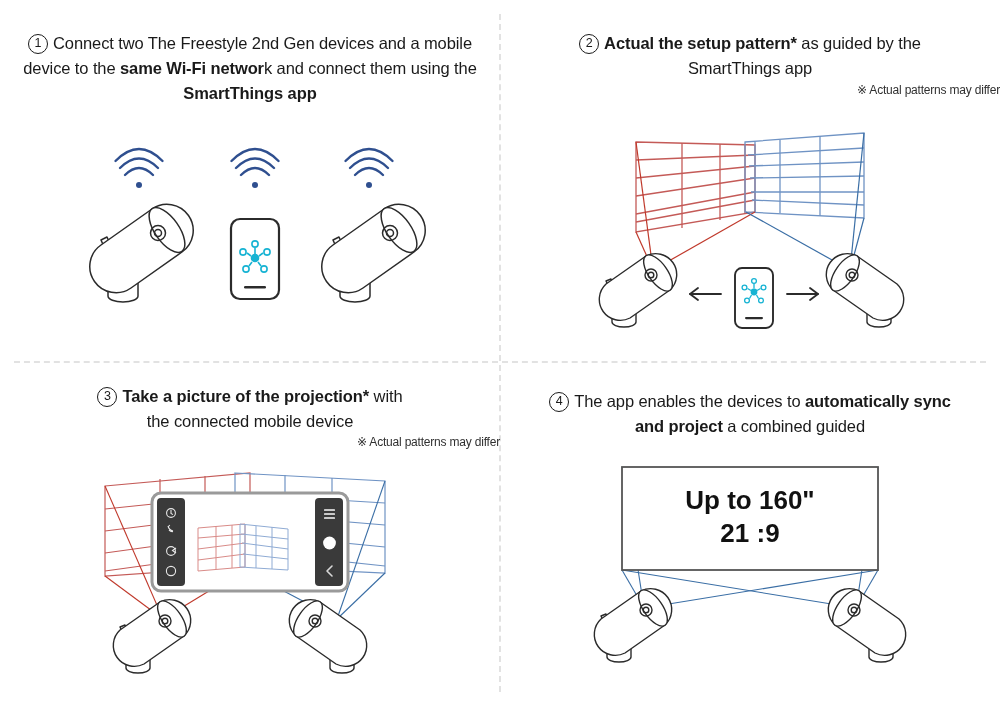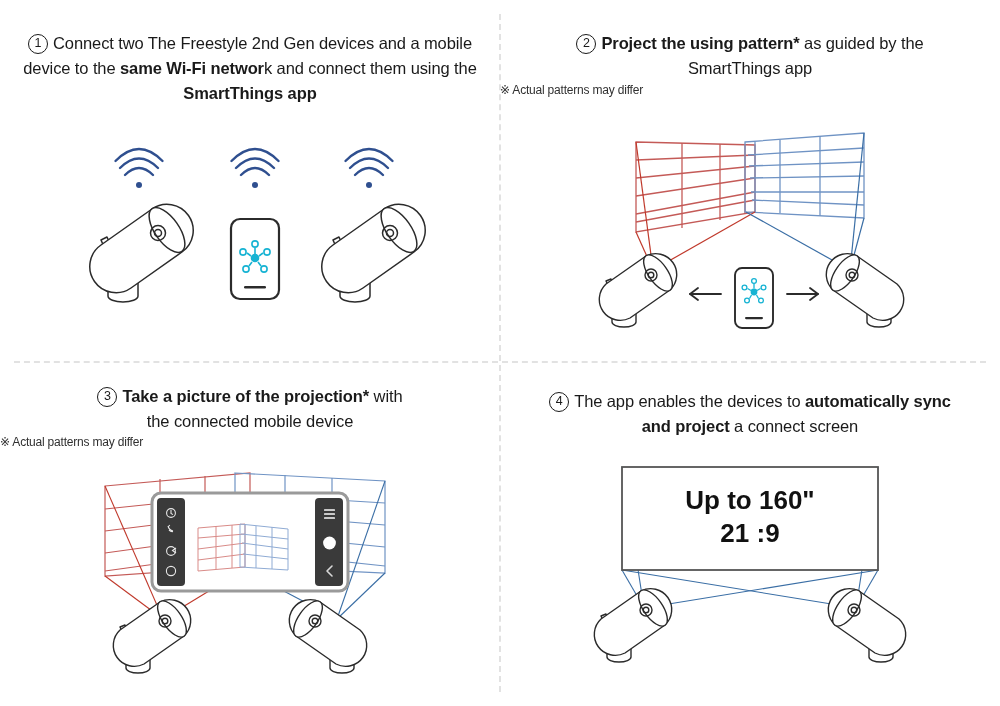--- a/index.html
+++ b/index.html
@@ -46,21 +46,21 @@
   .num{
     display:inline-block;
     width:18px;height:18px;line-height:17px;
     border:1.3px solid #1a1a1a;border-radius:50%;
     font-size:12.5px;text-align:center;
     vertical-align:2px;margin-right:5px;
     font-weight:400;
   }
   .b{font-weight:700;}
   .note{
-    position:absolute;left:0;right:0;text-align:left;
+    position:absolute;left:0;right:0;text-align:right;
     font-size:12px;color:#303030;letter-spacing:-.2px;
   }
   #panel2 .note{top:83px;}
   #panel3 .note{top:74px;}
 
   
   .art{position:absolute;left:0;top:0;width:100%;height:100%;pointer-events:none;}
 
   svg{display:block;overflow:visible;}
 </style>
@@ -134,21 +134,21 @@
         <path d="M333 245 L384 209 a26 26 0 0 1 30 43 L363 288 a26 26 0 0 1 -30 -43 z"></path>
         <ellipse cx="399" cy="230" rx="12" ry="26" transform="rotate(-35 399 230)"></ellipse>
         <circle cx="390" cy="233" r="7.5" fill="none"></circle>
         <circle cx="390" cy="233" r="3.5" fill="none"></circle>
       </g>
     </svg>
   </div>
 
   <div class="panel" id="panel2">
     <div class="caption">
-      <span class="num">2</span><span class="b">Project the using pattern*</span><span> as guided by the SmartThings app</span>
+      <span class="num">2</span><span class="b">Actual the setup pattern*</span><span> as guided by the SmartThings app</span>
     </div>
     <div class="note">※ Actual patterns may differ</div>
 
     <svg class="art" viewBox="0 0 500 361">
 
       <g fill="none" stroke="#c45a57" stroke-width="1.3">
         <path d="M136 142 L255 145 L255 212 L136 232 Z"></path>
         <path d="M136 160 L255 155"></path>
         <path d="M136 178 L255 166"></path>
         <path d="M136 196 L255 178"></path>
@@ -342,21 +342,21 @@
           <path d="M256 165 L256 207"></path>
           <path d="M272 166 L272 208"></path>
           <path d="M245 163 L245 206"></path>
         </g>
       </g>
     </svg>
   </div>
 
   <div class="panel" id="panel4">
     <div class="caption">
-      <span class="num">4</span><span>The app enables the devices to </span><span class="b">automatically sync and project</span><span> a connect screen</span>
+      <span class="num">4</span><span>The app enables the devices to </span><span class="b">automatically sync and project</span><span> a combined guided</span>
     </div>
 
     <svg class="art" viewBox="0 0 500 345">
 
       <g stroke="#3a6ea5" stroke-width="1.1" fill="none">
         <path d="M144 247 L122 106"></path>
         <path d="M144 247 L122 209"></path>
         <path d="M144 247 L378 209"></path>
         <path d="M356 247 L378 106"></path>
         <path d="M356 247 L378 209"></path>

